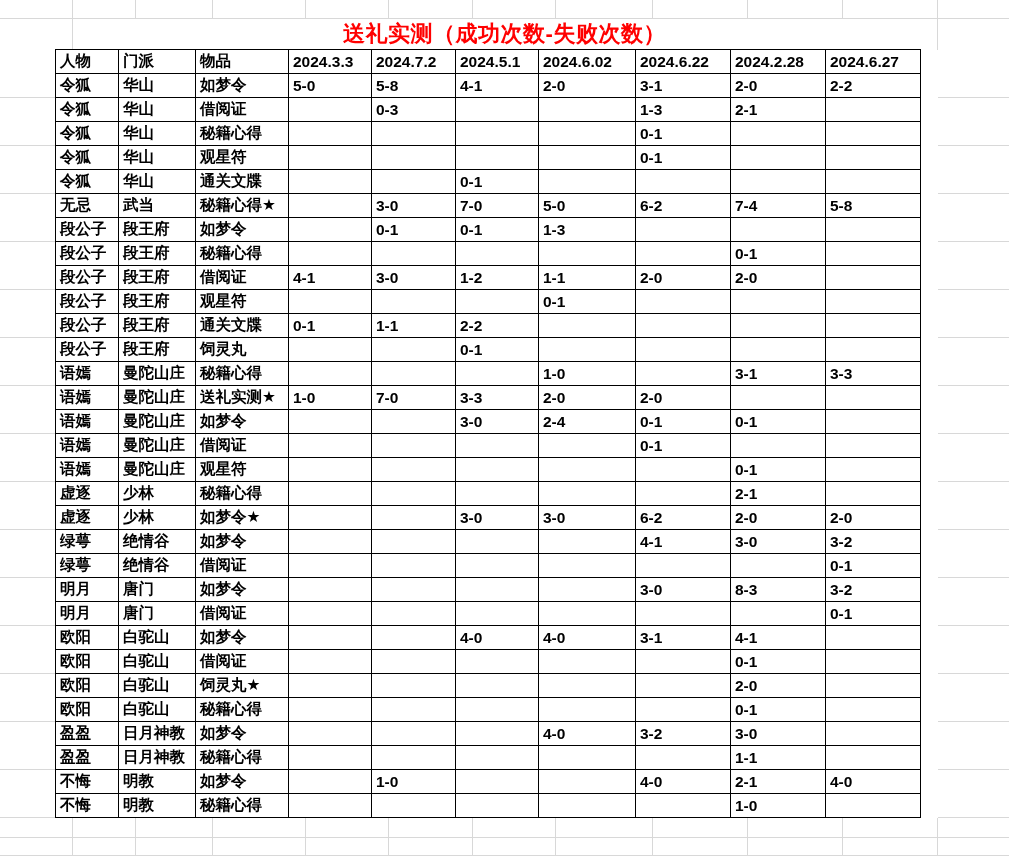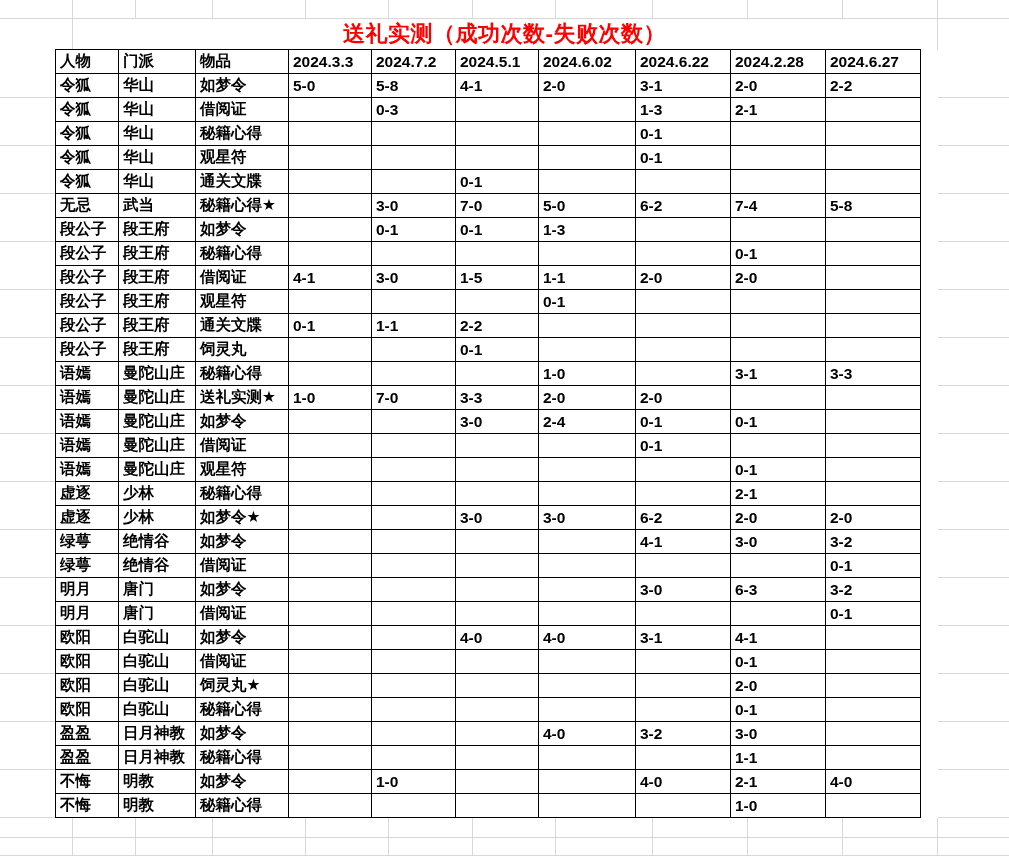--- a/index.html
+++ b/index.html
@@ -89,34 +89,34 @@
   <div id="grid">
       <div class="row"><div class="cell">人物</div><div class="cell">门派</div><div class="cell">物品</div><div class="cell">2024.3.3</div><div class="cell">2024.7.2</div><div class="cell">2024.5.1</div><div class="cell">2024.6.02</div><div class="cell">2024.6.22</div><div class="cell">2024.2.28</div><div class="cell">2024.6.27</div></div>
       <div class="row"><div class="cell">令狐</div><div class="cell">华山</div><div class="cell">如梦令</div><div class="cell">5-0</div><div class="cell">5-8</div><div class="cell">4-1</div><div class="cell">2-0</div><div class="cell">3-1</div><div class="cell">2-0</div><div class="cell">2-2</div></div>
       <div class="row"><div class="cell">令狐</div><div class="cell">华山</div><div class="cell">借阅证</div><div class="cell"></div><div class="cell">0-3</div><div class="cell"></div><div class="cell"></div><div class="cell">1-3</div><div class="cell">2-1</div><div class="cell"></div></div>
       <div class="row"><div class="cell">令狐</div><div class="cell">华山</div><div class="cell">秘籍心得</div><div class="cell"></div><div class="cell"></div><div class="cell"></div><div class="cell"></div><div class="cell">0-1</div><div class="cell"></div><div class="cell"></div></div>
       <div class="row"><div class="cell">令狐</div><div class="cell">华山</div><div class="cell">观星符</div><div class="cell"></div><div class="cell"></div><div class="cell"></div><div class="cell"></div><div class="cell">0-1</div><div class="cell"></div><div class="cell"></div></div>
       <div class="row"><div class="cell">令狐</div><div class="cell">华山</div><div class="cell">通关文牒</div><div class="cell"></div><div class="cell"></div><div class="cell">0-1</div><div class="cell"></div><div class="cell"></div><div class="cell"></div><div class="cell"></div></div>
       <div class="row"><div class="cell">无忌</div><div class="cell">武当</div><div class="cell">秘籍心得★</div><div class="cell"></div><div class="cell">3-0</div><div class="cell">7-0</div><div class="cell">5-0</div><div class="cell">6-2</div><div class="cell">7-4</div><div class="cell">5-8</div></div>
       <div class="row"><div class="cell">段公子</div><div class="cell">段王府</div><div class="cell">如梦令</div><div class="cell"></div><div class="cell">0-1</div><div class="cell">0-1</div><div class="cell">1-3</div><div class="cell"></div><div class="cell"></div><div class="cell"></div></div>
       <div class="row"><div class="cell">段公子</div><div class="cell">段王府</div><div class="cell">秘籍心得</div><div class="cell"></div><div class="cell"></div><div class="cell"></div><div class="cell"></div><div class="cell"></div><div class="cell">0-1</div><div class="cell"></div></div>
-      <div class="row"><div class="cell">段公子</div><div class="cell">段王府</div><div class="cell">借阅证</div><div class="cell">4-1</div><div class="cell">3-0</div><div class="cell">1-5</div><div class="cell">1-1</div><div class="cell">2-0</div><div class="cell">2-0</div><div class="cell"></div></div>
+      <div class="row"><div class="cell">段公子</div><div class="cell">段王府</div><div class="cell">借阅证</div><div class="cell">4-1</div><div class="cell">3-0</div><div class="cell">1-2</div><div class="cell">1-1</div><div class="cell">2-0</div><div class="cell">2-0</div><div class="cell"></div></div>
       <div class="row"><div class="cell">段公子</div><div class="cell">段王府</div><div class="cell">观星符</div><div class="cell"></div><div class="cell"></div><div class="cell"></div><div class="cell">0-1</div><div class="cell"></div><div class="cell"></div><div class="cell"></div></div>
       <div class="row"><div class="cell">段公子</div><div class="cell">段王府</div><div class="cell">通关文牒</div><div class="cell">0-1</div><div class="cell">1-1</div><div class="cell">2-2</div><div class="cell"></div><div class="cell"></div><div class="cell"></div><div class="cell"></div></div>
       <div class="row"><div class="cell">段公子</div><div class="cell">段王府</div><div class="cell">饲灵丸</div><div class="cell"></div><div class="cell"></div><div class="cell">0-1</div><div class="cell"></div><div class="cell"></div><div class="cell"></div><div class="cell"></div></div>
       <div class="row"><div class="cell">语嫣</div><div class="cell">曼陀山庄</div><div class="cell">秘籍心得</div><div class="cell"></div><div class="cell"></div><div class="cell"></div><div class="cell">1-0</div><div class="cell"></div><div class="cell">3-1</div><div class="cell">3-3</div></div>
       <div class="row"><div class="cell">语嫣</div><div class="cell">曼陀山庄</div><div class="cell">送礼实测★</div><div class="cell">1-0</div><div class="cell">7-0</div><div class="cell">3-3</div><div class="cell">2-0</div><div class="cell">2-0</div><div class="cell"></div><div class="cell"></div></div>
       <div class="row"><div class="cell">语嫣</div><div class="cell">曼陀山庄</div><div class="cell">如梦令</div><div class="cell"></div><div class="cell"></div><div class="cell">3-0</div><div class="cell">2-4</div><div class="cell">0-1</div><div class="cell">0-1</div><div class="cell"></div></div>
       <div class="row"><div class="cell">语嫣</div><div class="cell">曼陀山庄</div><div class="cell">借阅证</div><div class="cell"></div><div class="cell"></div><div class="cell"></div><div class="cell"></div><div class="cell">0-1</div><div class="cell"></div><div class="cell"></div></div>
       <div class="row"><div class="cell">语嫣</div><div class="cell">曼陀山庄</div><div class="cell">观星符</div><div class="cell"></div><div class="cell"></div><div class="cell"></div><div class="cell"></div><div class="cell"></div><div class="cell">0-1</div><div class="cell"></div></div>
       <div class="row"><div class="cell">虚逐</div><div class="cell">少林</div><div class="cell">秘籍心得</div><div class="cell"></div><div class="cell"></div><div class="cell"></div><div class="cell"></div><div class="cell"></div><div class="cell">2-1</div><div class="cell"></div></div>
       <div class="row"><div class="cell">虚逐</div><div class="cell">少林</div><div class="cell">如梦令★</div><div class="cell"></div><div class="cell"></div><div class="cell">3-0</div><div class="cell">3-0</div><div class="cell">6-2</div><div class="cell">2-0</div><div class="cell">2-0</div></div>
       <div class="row"><div class="cell">绿萼</div><div class="cell">绝情谷</div><div class="cell">如梦令</div><div class="cell"></div><div class="cell"></div><div class="cell"></div><div class="cell"></div><div class="cell">4-1</div><div class="cell">3-0</div><div class="cell">3-2</div></div>
       <div class="row"><div class="cell">绿萼</div><div class="cell">绝情谷</div><div class="cell">借阅证</div><div class="cell"></div><div class="cell"></div><div class="cell"></div><div class="cell"></div><div class="cell"></div><div class="cell"></div><div class="cell">0-1</div></div>
-      <div class="row"><div class="cell">明月</div><div class="cell">唐门</div><div class="cell">如梦令</div><div class="cell"></div><div class="cell"></div><div class="cell"></div><div class="cell"></div><div class="cell">3-0</div><div class="cell">6-3</div><div class="cell">3-2</div></div>
+      <div class="row"><div class="cell">明月</div><div class="cell">唐门</div><div class="cell">如梦令</div><div class="cell"></div><div class="cell"></div><div class="cell"></div><div class="cell"></div><div class="cell">3-0</div><div class="cell">8-3</div><div class="cell">3-2</div></div>
       <div class="row"><div class="cell">明月</div><div class="cell">唐门</div><div class="cell">借阅证</div><div class="cell"></div><div class="cell"></div><div class="cell"></div><div class="cell"></div><div class="cell"></div><div class="cell"></div><div class="cell">0-1</div></div>
       <div class="row"><div class="cell">欧阳</div><div class="cell">白驼山</div><div class="cell">如梦令</div><div class="cell"></div><div class="cell"></div><div class="cell">4-0</div><div class="cell">4-0</div><div class="cell">3-1</div><div class="cell">4-1</div><div class="cell"></div></div>
       <div class="row"><div class="cell">欧阳</div><div class="cell">白驼山</div><div class="cell">借阅证</div><div class="cell"></div><div class="cell"></div><div class="cell"></div><div class="cell"></div><div class="cell"></div><div class="cell">0-1</div><div class="cell"></div></div>
       <div class="row"><div class="cell">欧阳</div><div class="cell">白驼山</div><div class="cell">饲灵丸★</div><div class="cell"></div><div class="cell"></div><div class="cell"></div><div class="cell"></div><div class="cell"></div><div class="cell">2-0</div><div class="cell"></div></div>
       <div class="row"><div class="cell">欧阳</div><div class="cell">白驼山</div><div class="cell">秘籍心得</div><div class="cell"></div><div class="cell"></div><div class="cell"></div><div class="cell"></div><div class="cell"></div><div class="cell">0-1</div><div class="cell"></div></div>
       <div class="row"><div class="cell">盈盈</div><div class="cell">日月神教</div><div class="cell">如梦令</div><div class="cell"></div><div class="cell"></div><div class="cell"></div><div class="cell">4-0</div><div class="cell">3-2</div><div class="cell">3-0</div><div class="cell"></div></div>
       <div class="row"><div class="cell">盈盈</div><div class="cell">日月神教</div><div class="cell">秘籍心得</div><div class="cell"></div><div class="cell"></div><div class="cell"></div><div class="cell"></div><div class="cell"></div><div class="cell">1-1</div><div class="cell"></div></div>
       <div class="row"><div class="cell">不悔</div><div class="cell">明教</div><div class="cell">如梦令</div><div class="cell"></div><div class="cell">1-0</div><div class="cell"></div><div class="cell"></div><div class="cell">4-0</div><div class="cell">2-1</div><div class="cell">4-0</div></div>
       <div class="row"><div class="cell">不悔</div><div class="cell">明教</div><div class="cell">秘籍心得</div><div class="cell"></div><div class="cell"></div><div class="cell"></div><div class="cell"></div><div class="cell"></div><div class="cell">1-0</div><div class="cell"></div></div>
     </div>

